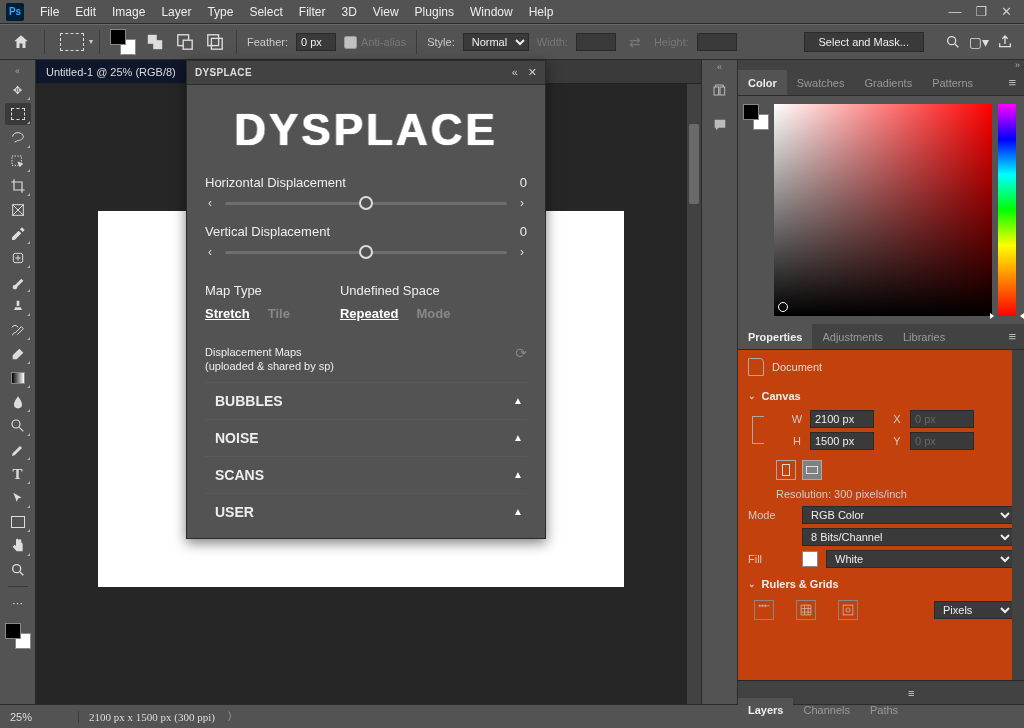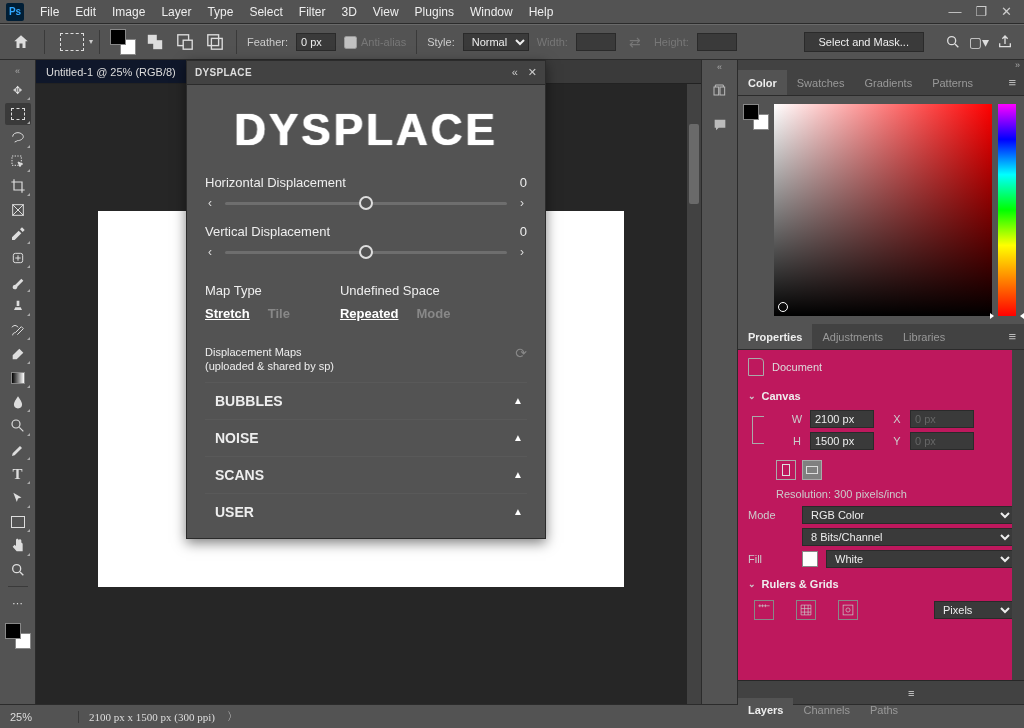--- a/index.html
+++ b/index.html
@@ -82,21 +82,21 @@
   .color-swatches { width:36px; padding:8px 5px; }
   .color-swatches .swatch-pair { width:26px; height:26px; }
   .color-field { flex:1; position:relative; margin:8px 4px 8px 0; background:linear-gradient(to right,#fff,#ff0000); }
   .color-field:before { content:""; position:absolute; inset:0; background:linear-gradient(to bottom,rgba(0,0,0,0),#000); }
   .color-ring { position:absolute; left:4px; bottom:4px; width:10px; height:10px; border:1.5px solid #fff; border-radius:50%; }
   .hue-strip { width:18px; margin:8px 8px 8px 2px; background:linear-gradient(to bottom,#ff00ff,#0000ff,#00ffff,#00ff00,#ffff00,#ff8000,#ff0000); position:relative; }
   .hue-ptr { position:absolute; left:-4px; right:-4px; bottom:0; height:0; }
   .hue-ptr:before { content:""; position:absolute; left:-4px; top:-3px; border-left:4px solid #fff; border-top:3px solid transparent; border-bottom:3px solid transparent; }
   .hue-ptr:after { content:""; position:absolute; right:-4px; top:-3px; border-right:4px solid #fff; border-top:3px solid transparent; border-bottom:3px solid transparent; }
   
-  .props-panel { background:#be185d; padding:8px 10px; flex:1; overflow:auto; font-size:11px; color:#ddd; }
+  .props-panel { background:#c2410c; padding:8px 10px; flex:1; overflow:auto; font-size:11px; color:#ddd; }
   .prop-header { display:flex; align-items:center; gap:8px; margin-bottom:8px; }
   .prop-header .doc-icon { width:16px; height:18px; border:1px solid #aaa; border-top-right-radius:4px; }
   .section-head { display:flex; align-items:center; gap:6px; font-weight:600; font-size:11px; color:#eee; padding:6px 0 4px; cursor:pointer; }
   .section-head .chev { font-size:9px; color:#ccc; }
   .canvas-row { display:flex; align-items:center; gap:6px; margin:4px 0 4px 18px; }
   .canvas-row .fld-label { width:14px; color:#ccc; text-align:center; }
   .canvas-row input { background:#3a3a3a; border:1px solid #2a2a2a; color:#eee; height:18px; width:64px; padding:0 4px; font-size:11px; }
   .canvas-row input:disabled { color:#666; }
   .link-icon { width:12px; height:28px; border-left:1px solid #aaa; border-top:1px solid #aaa; border-bottom:1px solid #aaa; margin-right:2px; }
   .orient-btns { display:flex; gap:6px; margin:6px 0 8px 28px; }

